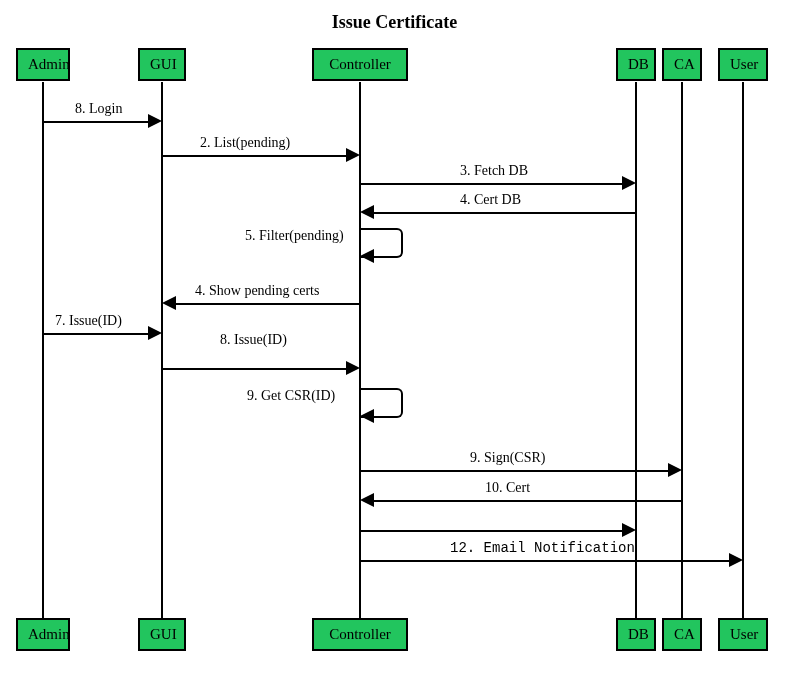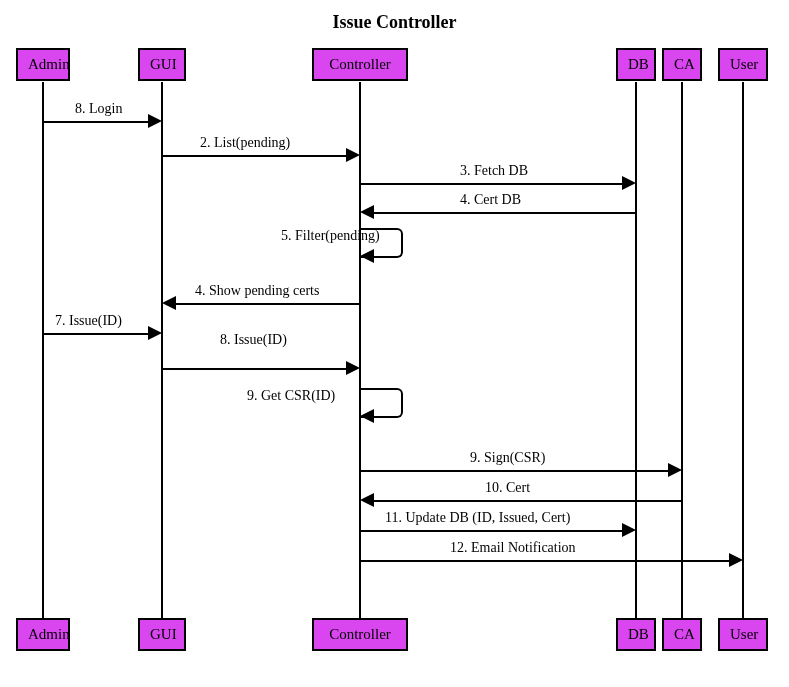--- a/index.html
+++ b/index.html
@@ -1,33 +1,33 @@
 <!DOCTYPE html>
 <html><head>
 <meta charset="utf-8">
 <style>
   html,body{margin:0;padding:0;background:#fff;font-family:"Comic Sans MS","Segoe Script","Marker Felt",cursive;}
   .stage{position:relative;width:789px;height:687px;margin:0 auto;background:#fff;}
   .title{position:absolute;top:12px;left:0;right:0;text-align:center;font-size:18px;font-weight:bold;}
-  .actor{position:absolute;padding:6px 10px;border:2px solid #000;background:#d946ef;font-size:15px;text-align:center;box-sizing:border-box;}
+  .actor{position:absolute;padding:6px 10px;border:2px solid #000;background:#22c55e;font-size:15px;text-align:center;box-sizing:border-box;}
   .lifeline{position:absolute;width:2px;background:#000;}
   .msg-label{position:absolute;font-size:14px;white-space:nowrap;}
   .arrow{position:absolute;}
   .shaft{position:absolute;height:2px;background:#000;}
   .head-r{position:absolute;width:0;height:0;border-top:7px solid transparent;border-bottom:7px solid transparent;border-left:14px solid #000;}
   .head-l{position:absolute;width:0;height:0;border-top:7px solid transparent;border-bottom:7px solid transparent;border-right:14px solid #000;}
   .selfloop{position:absolute;border:2px solid #000;border-left:none;border-radius:0 6px 6px 0;}
   .footer{position:absolute;right:14px;bottom:10px;font-family:Arial,Helvetica,sans-serif;font-size:13px;}
 </style>
 </head>
 <body>
 
 <div class="stage">
 
-  <div class="title">Issue Controller</div>
+  <div class="title">Issue Certificate</div>
 
   <div class="actor" style="left:16px; top:48px; width:54px;">Admin</div>
   <div class="actor" style="left:138px;top:48px; width:48px;">GUI</div>
   <div class="actor" style="left:312px;top:48px; width:96px;">Controller</div>
   <div class="actor" style="left:616px;top:48px; width:40px;">DB</div>
   <div class="actor" style="left:662px;top:48px; width:40px;">CA</div>
   <div class="actor" style="left:718px;top:48px; width:50px;">User</div>
 
   <div class="lifeline" style="left:42px; top:82px; height:536px;"></div>
   <div class="lifeline" style="left:161px;top:82px; height:536px;"></div>
@@ -53,21 +53,21 @@
     <div class="shaft" style="left:361px; top:183px; width:262px;"></div>
     <div class="head-r" style="left:622px; top:176px;"></div>
   </div>
 
   <div class="msg-label" style="left:460px; top:192px;">4. Cert DB</div>
   <div class="arrow">
     <div class="shaft" style="left:373px; top:212px; width:262px;"></div>
     <div class="head-l" style="left:360px; top:205px;"></div>
   </div>
 
-  <div class="msg-label" style="left:245px; top:228px;margin-left:36px;">5. Filter(pending)</div>
+  <div class="msg-label" style="left:245px; top:228px;">5. Filter(pending)</div>
   <div class="selfloop" style="left:361px; top:228px; width:40px; height:26px;"></div>
   <div class="head-l" style="position:absolute; left:360px; top:249px;"></div>
 
   <div class="msg-label" style="left:195px; top:283px;">4. Show pending certs</div>
   <div class="arrow">
     <div class="shaft" style="left:175px; top:303px; width:184px;"></div>
     <div class="head-l" style="left:162px; top:296px;"></div>
   </div>
 
   <div class="msg-label" style="left:55px; top:313px;">7. Issue(ID)</div>
@@ -91,27 +91,26 @@
     <div class="shaft" style="left:361px; top:470px; width:308px;"></div>
     <div class="head-r" style="left:668px; top:463px;"></div>
   </div>
 
   <div class="msg-label" style="left:485px; top:480px;">10. Cert</div>
   <div class="arrow">
     <div class="shaft" style="left:373px; top:500px; width:308px;"></div>
     <div class="head-l" style="left:360px; top:493px;"></div>
   </div>
 
-  <div class="msg-label" style="left:385px; top:510px;">11. Update DB (ID, Issued, Cert)</div>
   <div class="arrow">
     <div class="shaft" style="left:361px; top:530px; width:262px;"></div>
     <div class="head-r" style="left:622px; top:523px;"></div>
   </div>
 
-  <div class="msg-label" style="left:450px; top:540px;">12. Email Notification</div>
+  <div class="msg-label" style="left:450px; top:540px;font-family:Liberation Mono, monospace;">12. Email Notification</div>
   <div class="arrow">
     <div class="shaft" style="left:361px; top:560px; width:369px;"></div>
     <div class="head-r" style="left:729px; top:553px;"></div>
   </div>
 
   <div class="actor" style="left:16px; top:618px; width:54px;">Admin</div>
   <div class="actor" style="left:138px;top:618px; width:48px;">GUI</div>
   <div class="actor" style="left:312px;top:618px; width:96px;">Controller</div>
   <div class="actor" style="left:616px;top:618px; width:40px;">DB</div>
   <div class="actor" style="left:662px;top:618px; width:40px;">CA</div>

